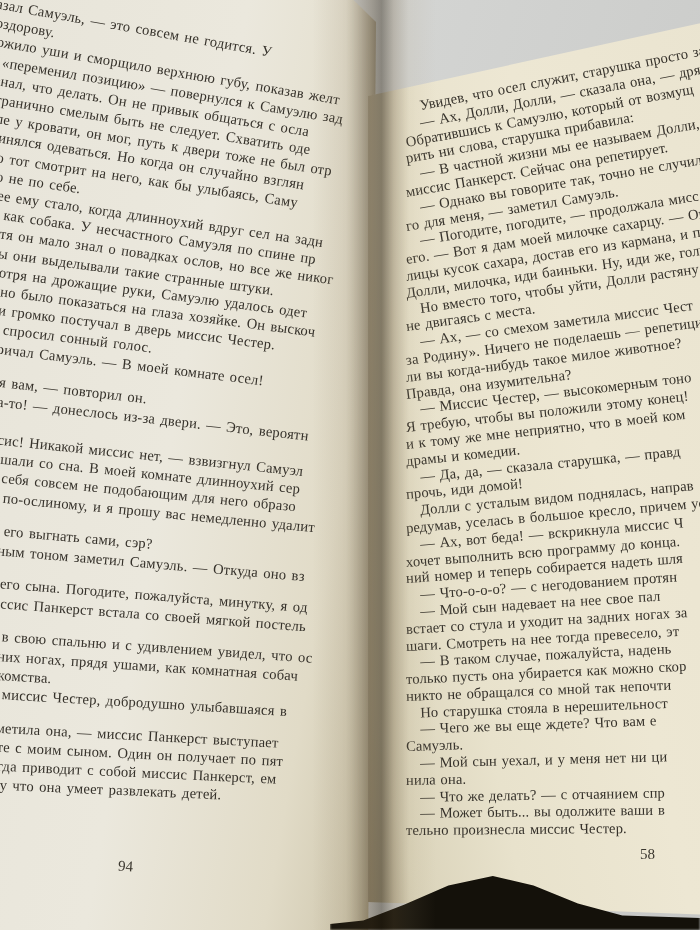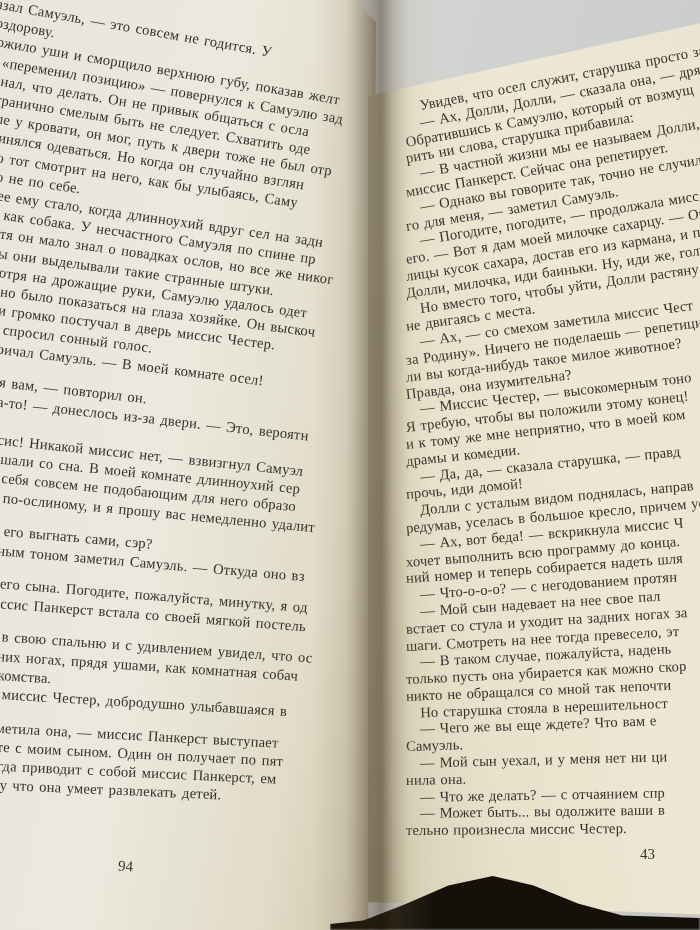--- a/index.html
+++ b/index.html
@@ -144,15 +144,15 @@
         <div class="line" style="transform: rotate(-0.74deg);">   — Может быть... вы одолжите ваши в</div>
         <div class="line" style="transform: rotate(-0.5deg);">тельно произнесла миссис Честер.</div>
       </div>
   </div>
 
   <div class="table-wedge"></div>
   <div class="gutter-shadow"></div>
 
   <div class="page-number pn-left">94</div>
 
-  <div class="page-number pn-right">43</div>
+  <div class="page-number pn-right">58</div>
 
 </div>
 
 </body></html>

